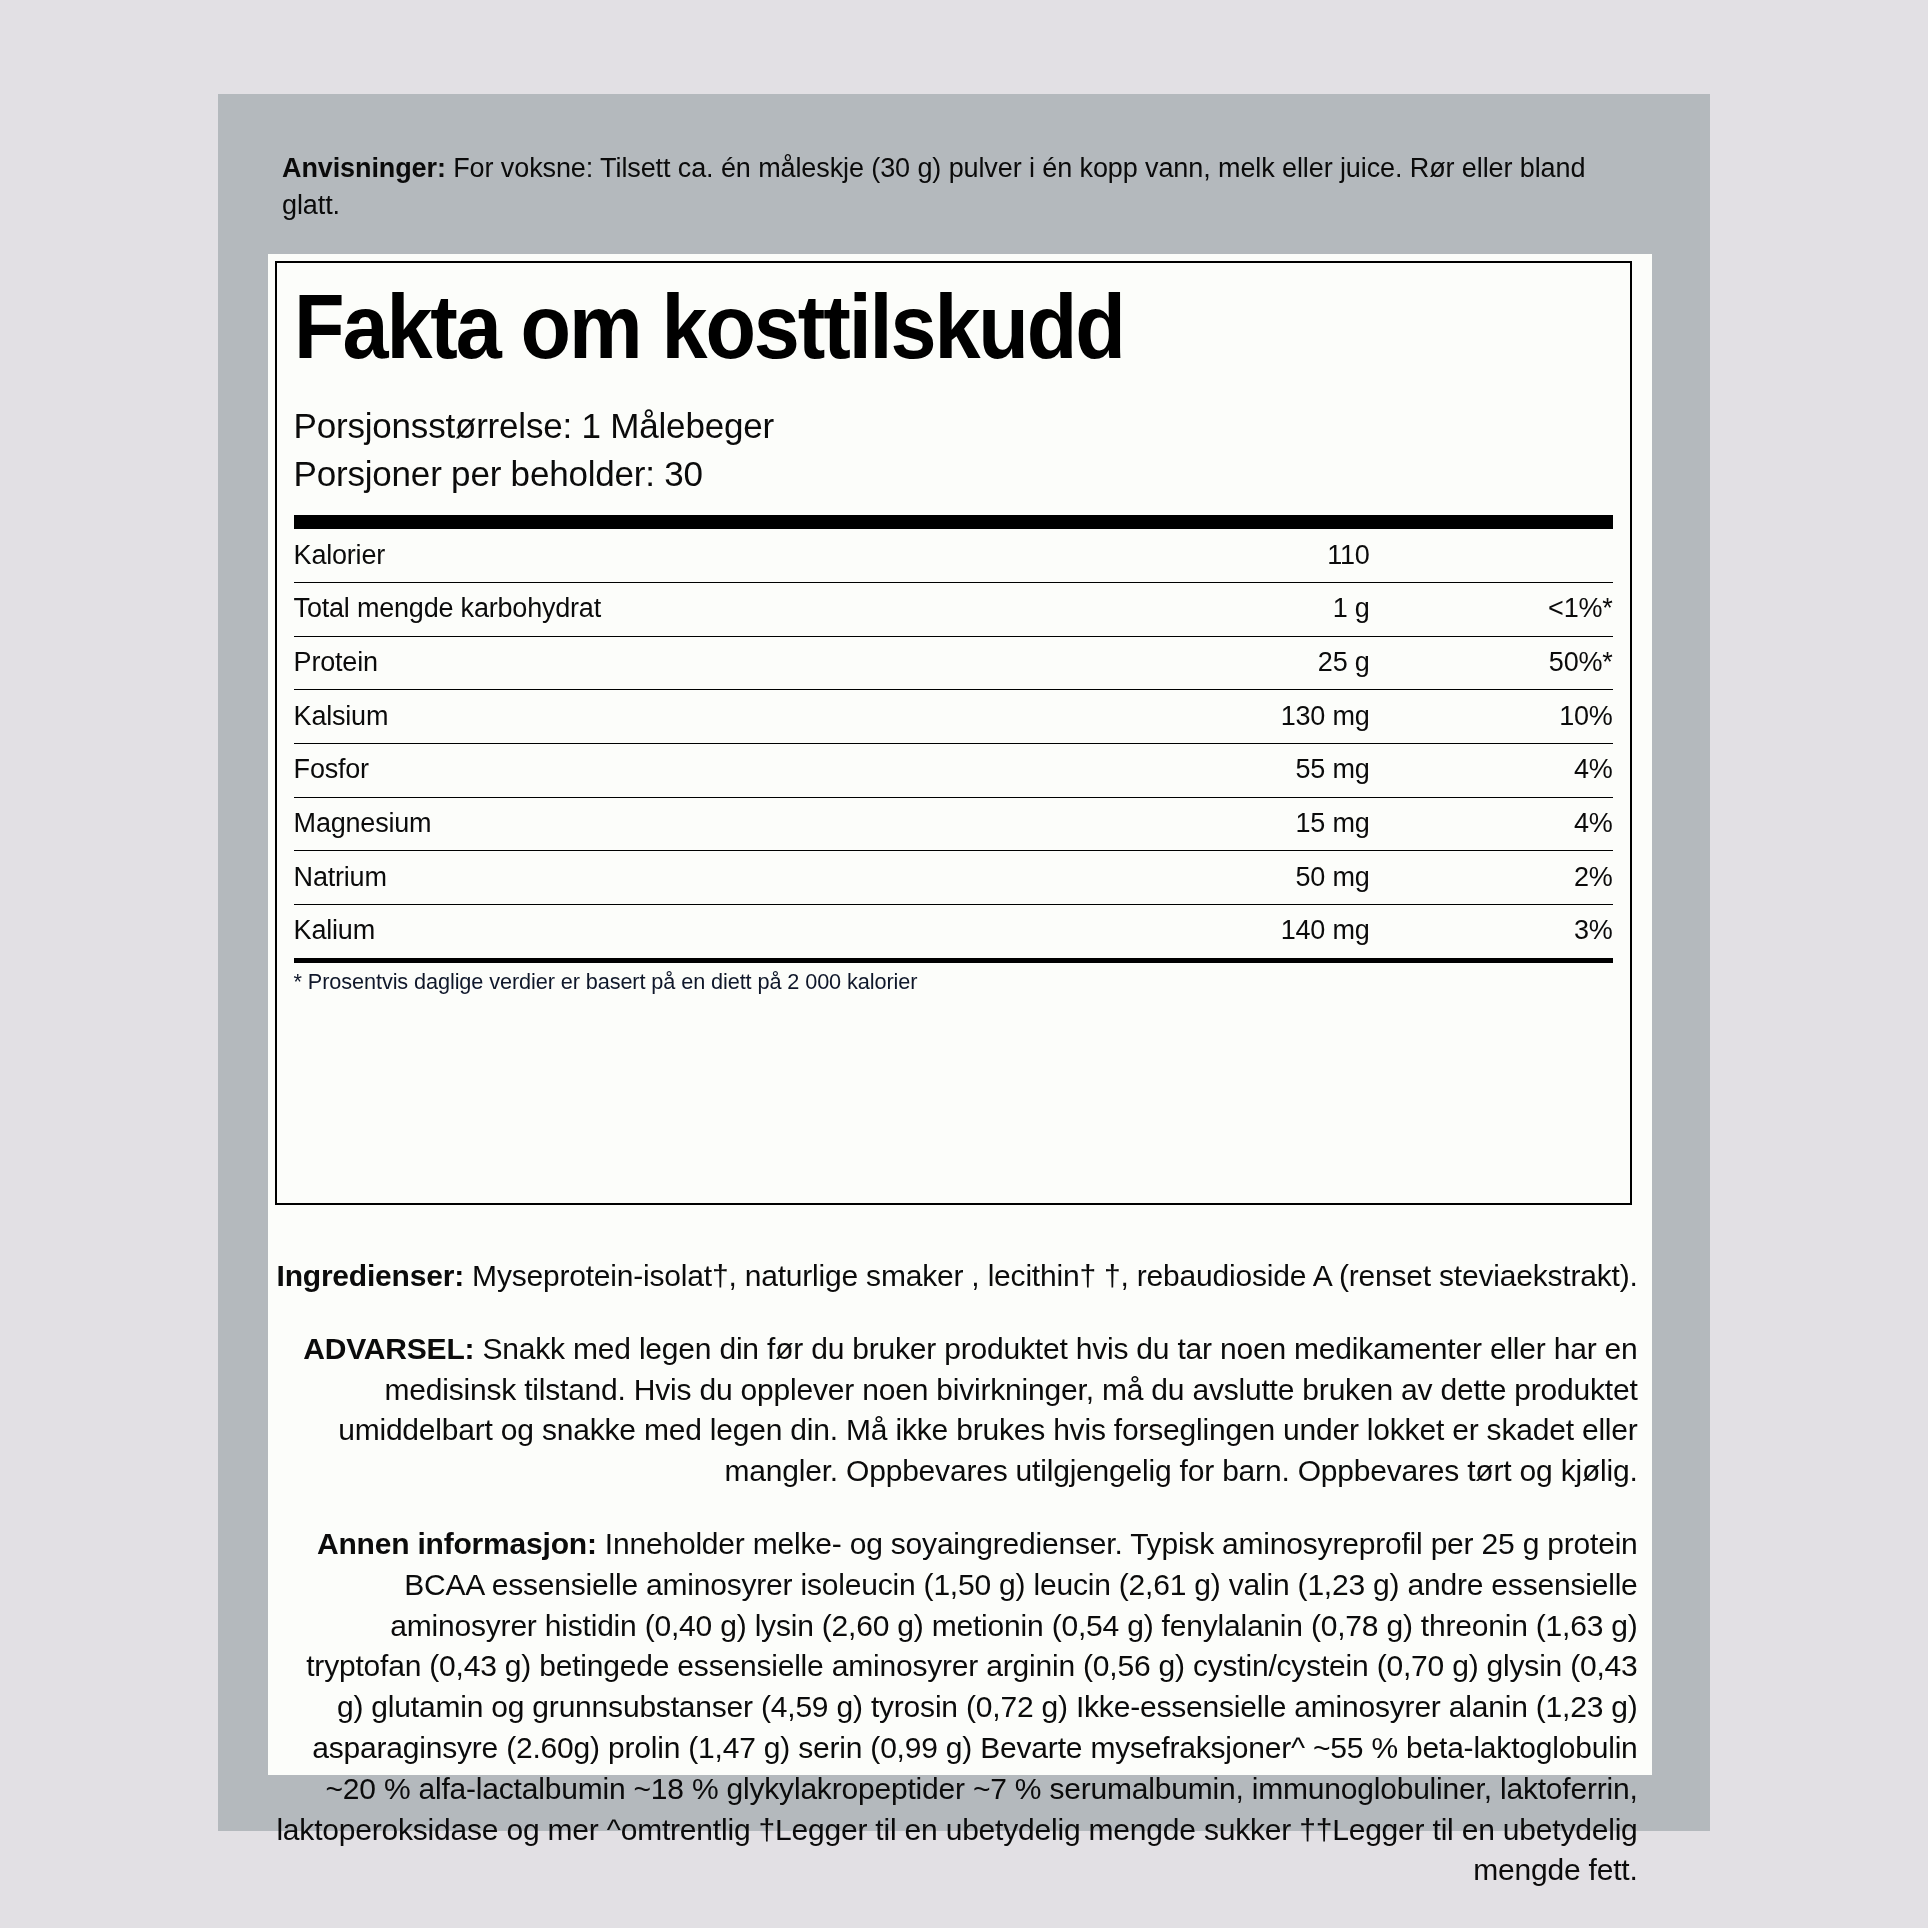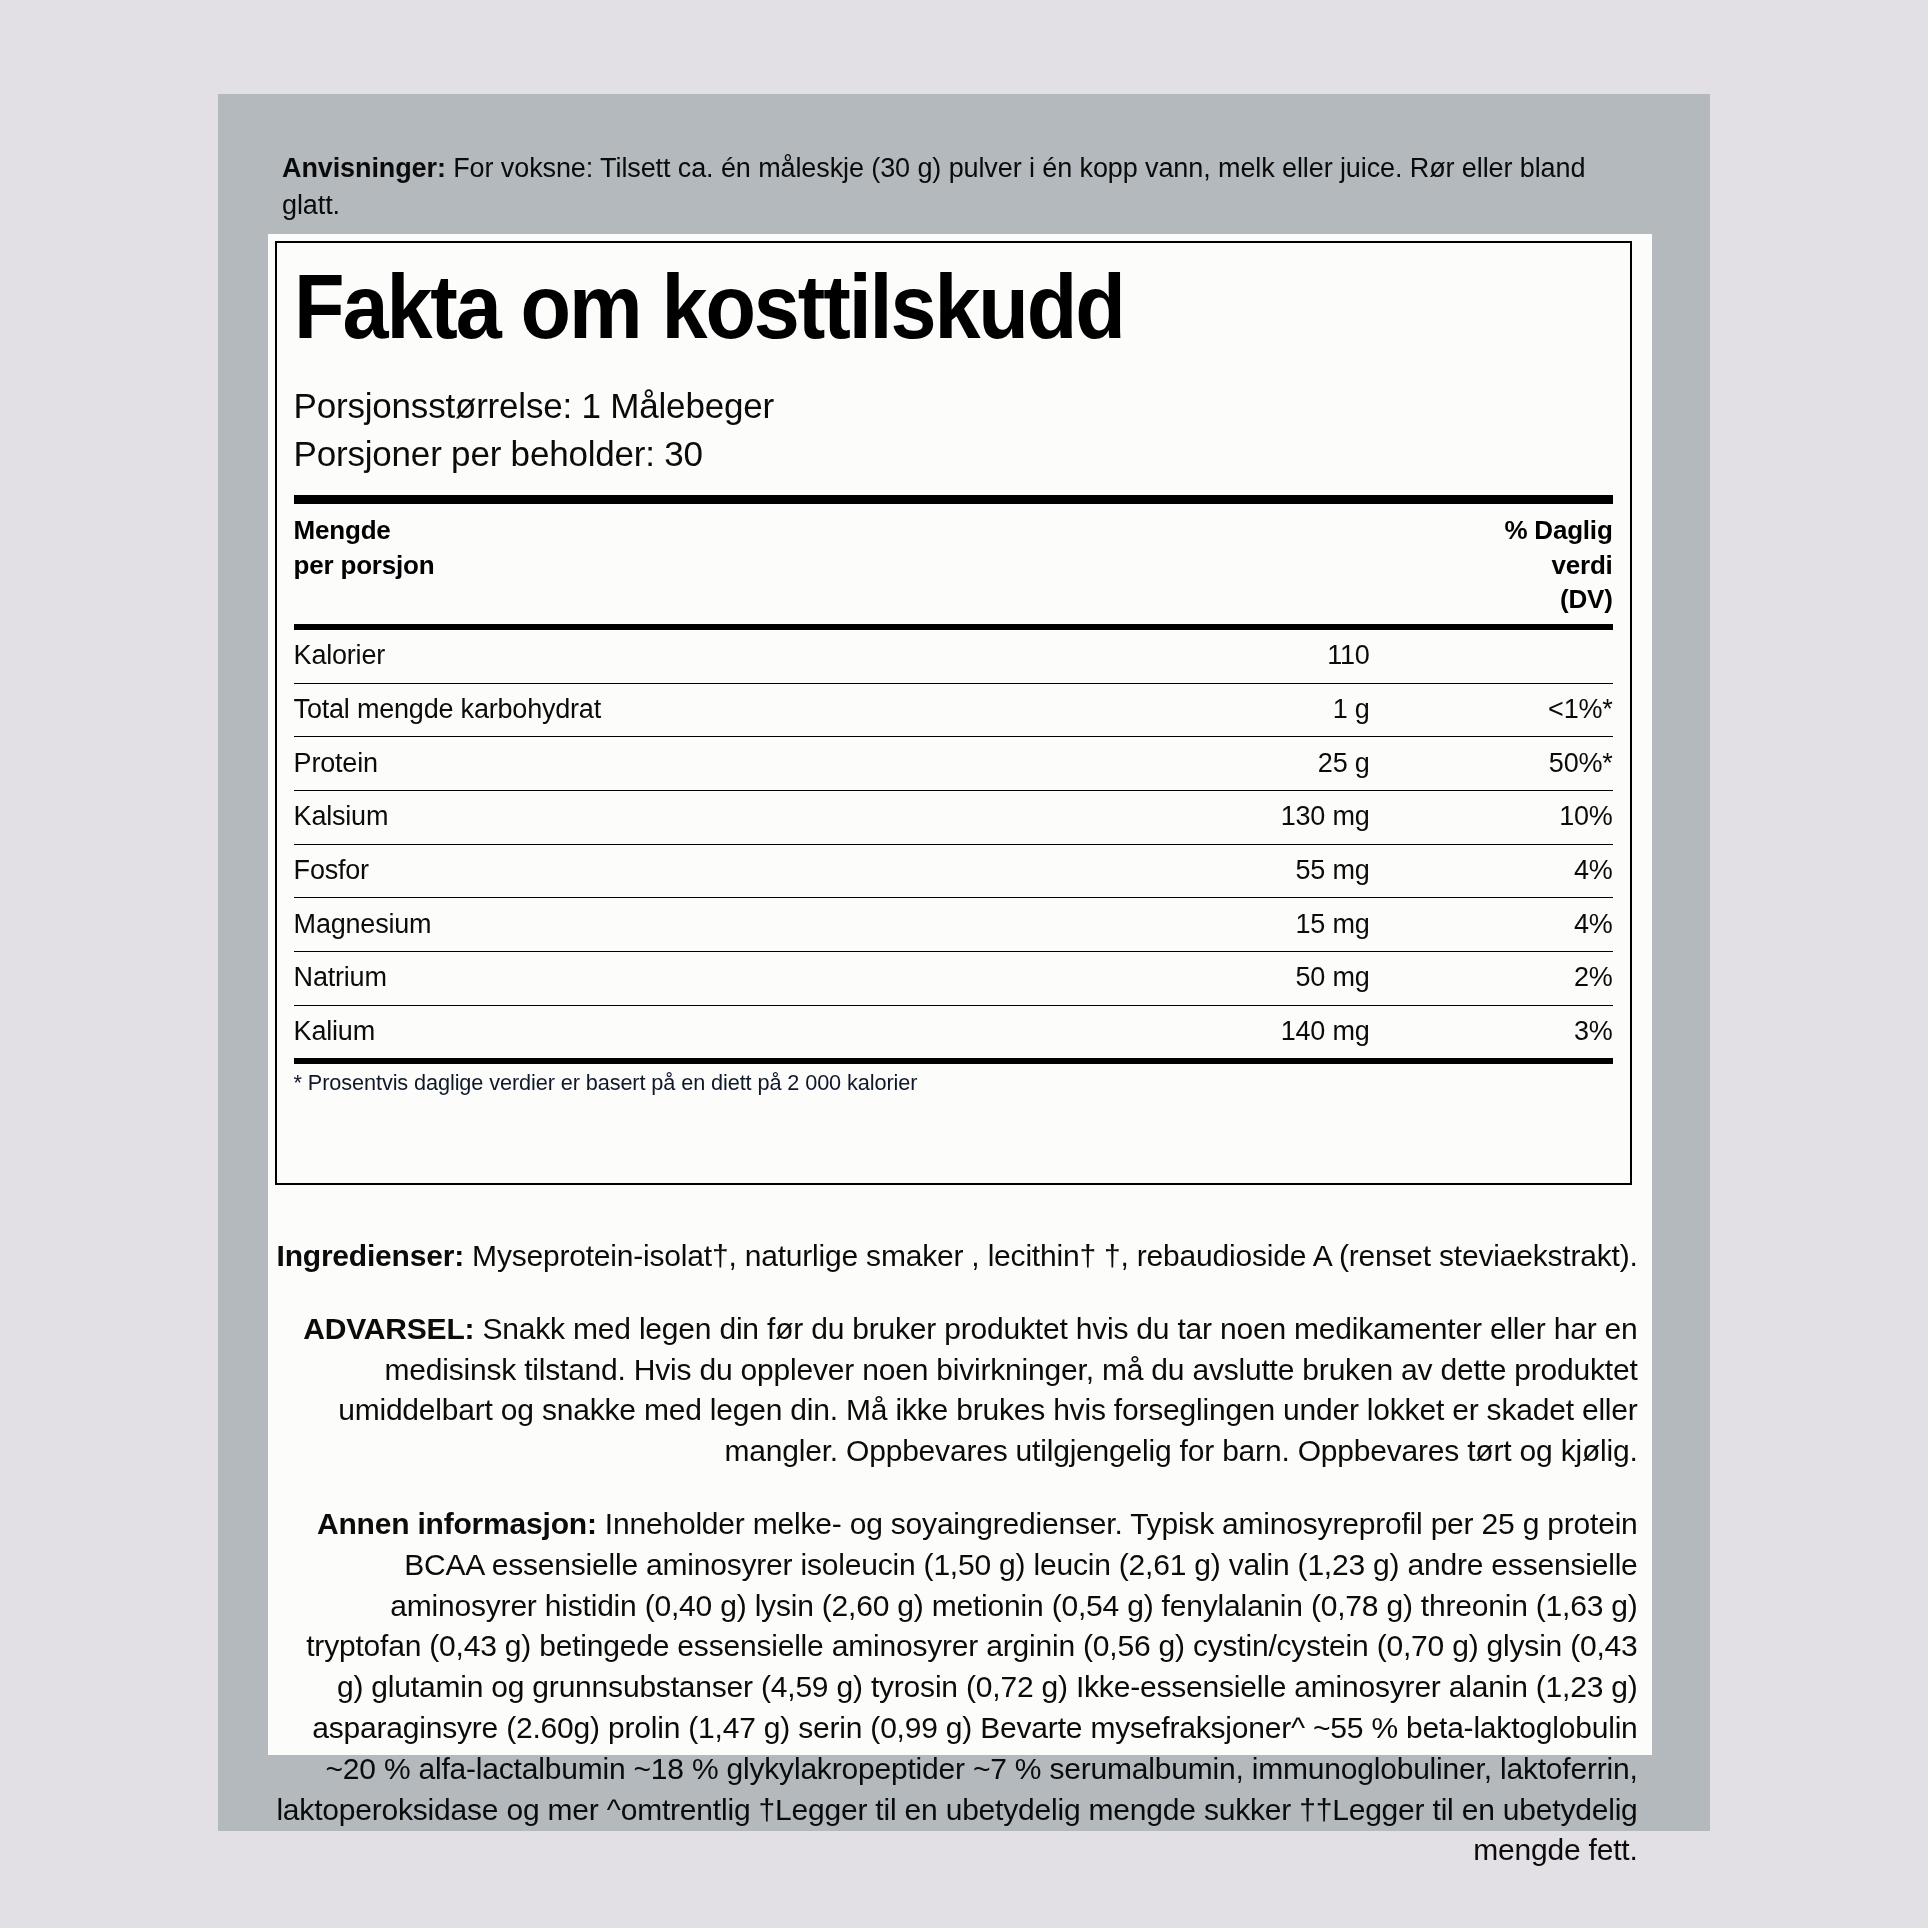--- a/index.html
+++ b/index.html
@@ -45,21 +45,21 @@
     letter-spacing: -0.1px;
   }
   .directions .lead {
     font-weight: bold;
   }
 
   
   .facts-card {
     position: absolute;
     left: 50px;
-    top: 140px;
+    top: 160px;
     width: 1384px;
     height: 1521px;
     background: #fcfdfa;
     box-sizing: border-box;
   }
 
   
   .facts-box {
     position: absolute;
     left: 6.6px;
@@ -197,31 +197,20 @@
 
         <div class="facts-title">Fakta om kosttilskudd</div>
 
         <div class="serving-lines">
           <div>Porsjonsstørrelse: 1 Målebeger</div>
           <div>Porsjoner per beholder: 30</div>
         </div>
 
         <div class="rule-thick"></div>
 
-        <div class="amt-header">
-          <div class="amt-header-left">
-            <div>Mengde</div>
-            <div>per porsjon</div>
-          </div>
-          <div class="amt-header-right">
-            <div>% Daglig</div>
-            <div>verdi</div>
-            <div>(DV)</div>
-          </div>
-        </div>
 
         <div class="rule-med"></div>
 
         <table class="nutrient-table">
           <tbody id="nutrient-rows">
               <tr>
                 <td class="col-name">Kalorier</td>
                 <td class="col-amount">110</td>
                 <td class="col-dv"></td>
               </tr>

